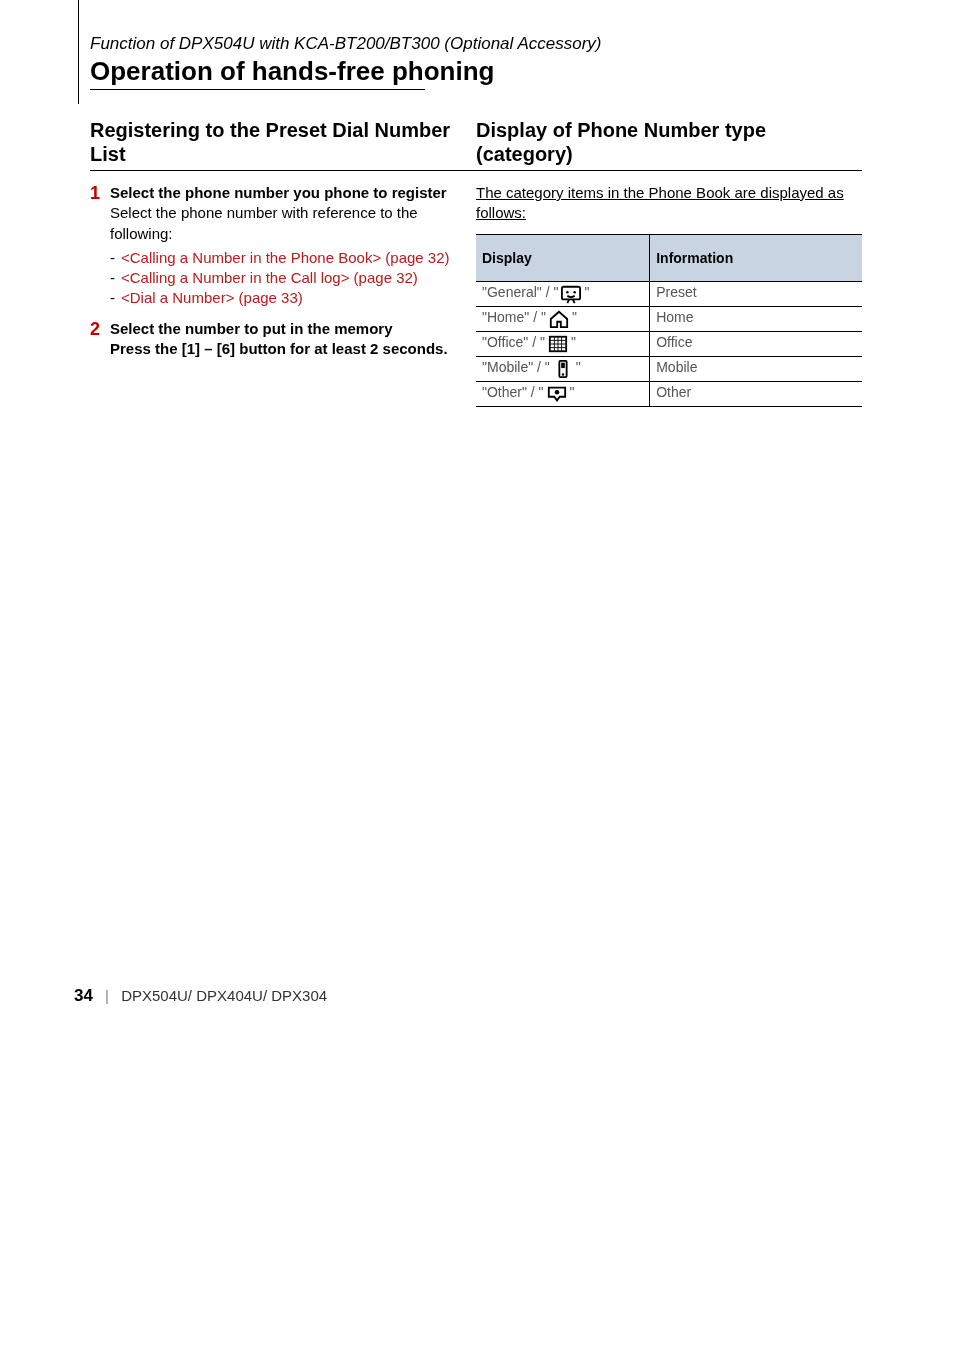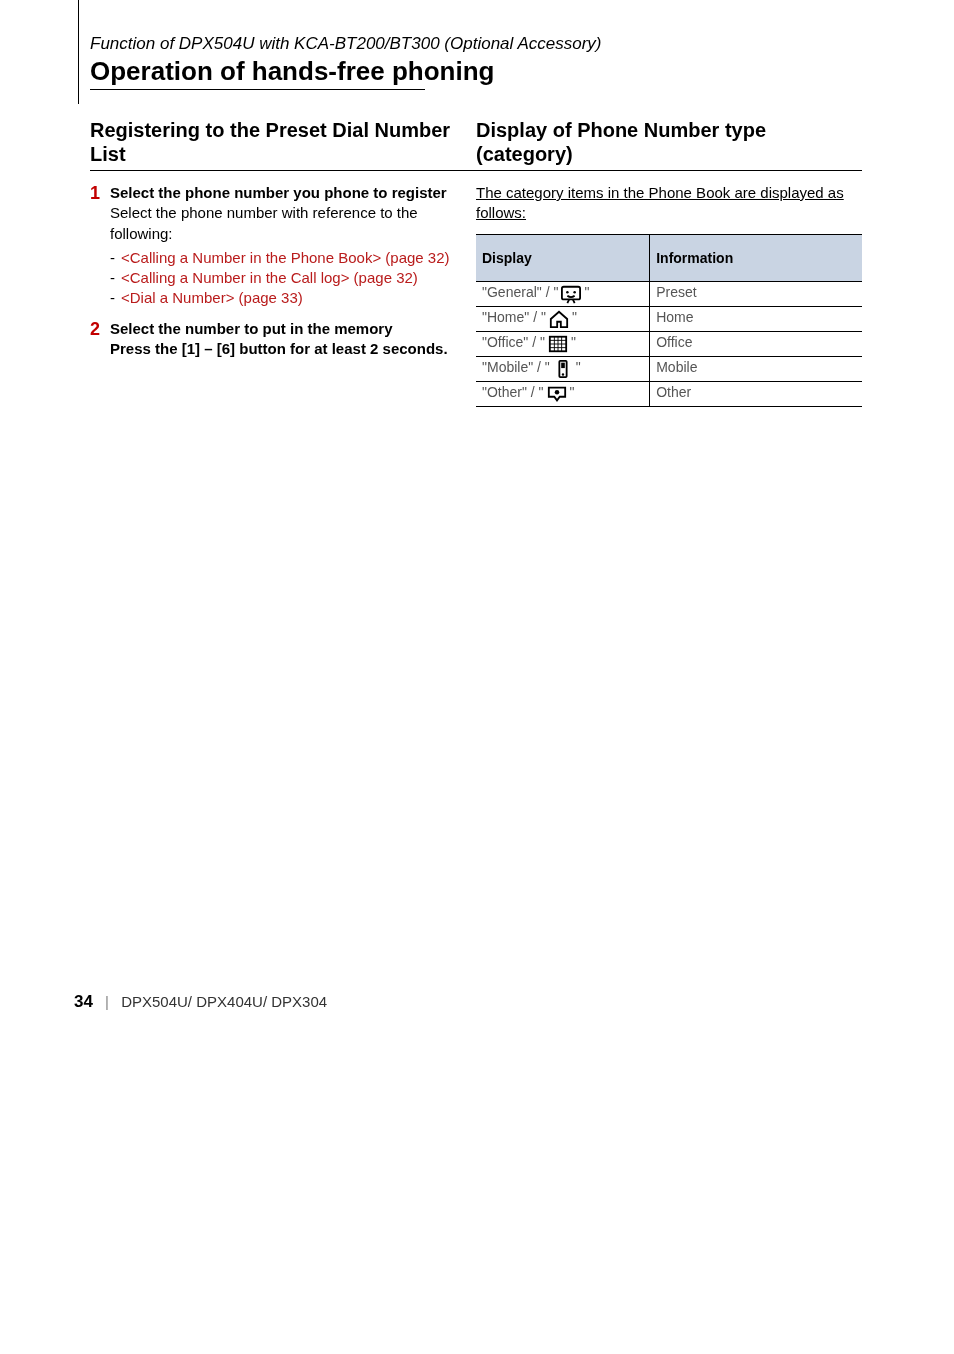--- a/index.html
+++ b/index.html
@@ -24,21 +24,21 @@
   .para { font-size: 15px; line-height: 1.35; margin-bottom: 10px; text-decoration: underline; }
   table.cat { width: 100%; border-collapse: collapse; font-size: 14px; }
   table.cat th { background: #c9d4e3; text-align: left; font-weight: 700; padding: 15px 6px; border: 1px solid #000; border-left: none; border-right: none; margin-top: 44px; }
   table.cat th:first-child { border-right: 1px solid #000; width: 45%; }
   table.cat td { padding: 2px 6px; border-bottom: 1px solid #000; color: #555; vertical-align: top; }
   table.cat td:first-child { border-right: 1px solid #000; }
   .disp { display: flex; align-items: flex-start; gap: 2px; }
   .disp .lbl { color: #555; }
   .iconbox { display: inline-flex; align-items: center; }
   .iconbox svg { width: 22px; height: 20px; }
-  .footer { position: absolute; left: 74px; bottom: 46px; font-size: 15px; }
+  .footer { position: absolute; left: 74px; bottom: 52px; font-size: 15px; }
   .footer .pg { font-weight: 800; font-size: 17px; }
   .footer .sep { color: #888; margin: 0 8px; }
   .footer .models { color: #333; }
 </style>
 </head>
 <body>
 
 <div class="page">
 
   <div class="rule-left"></div>

